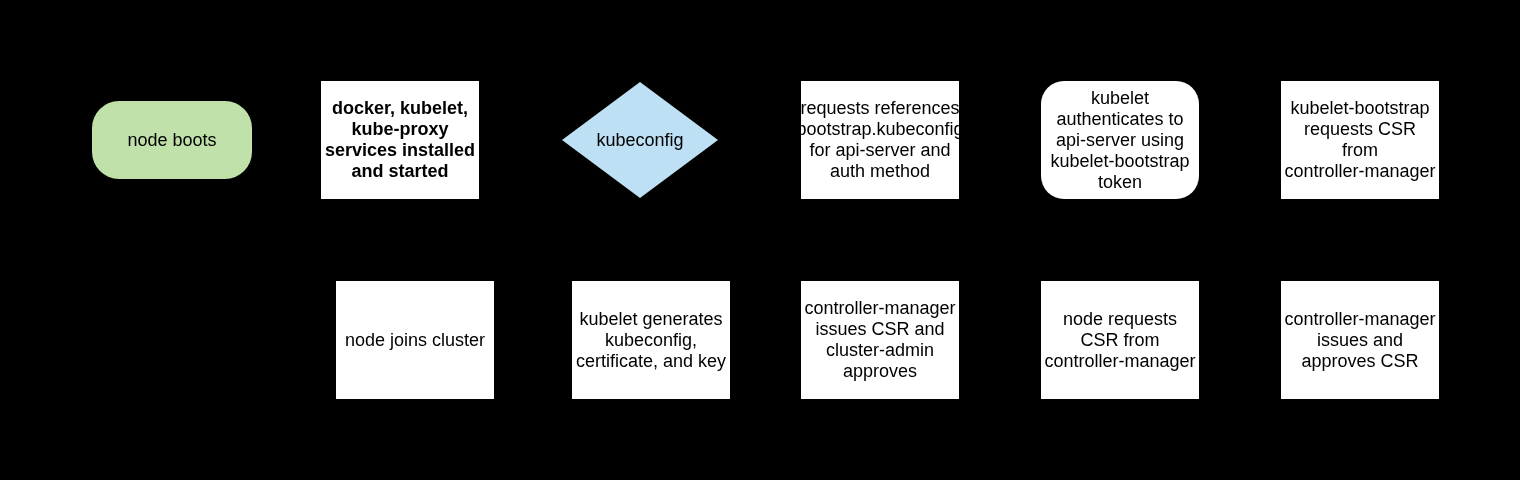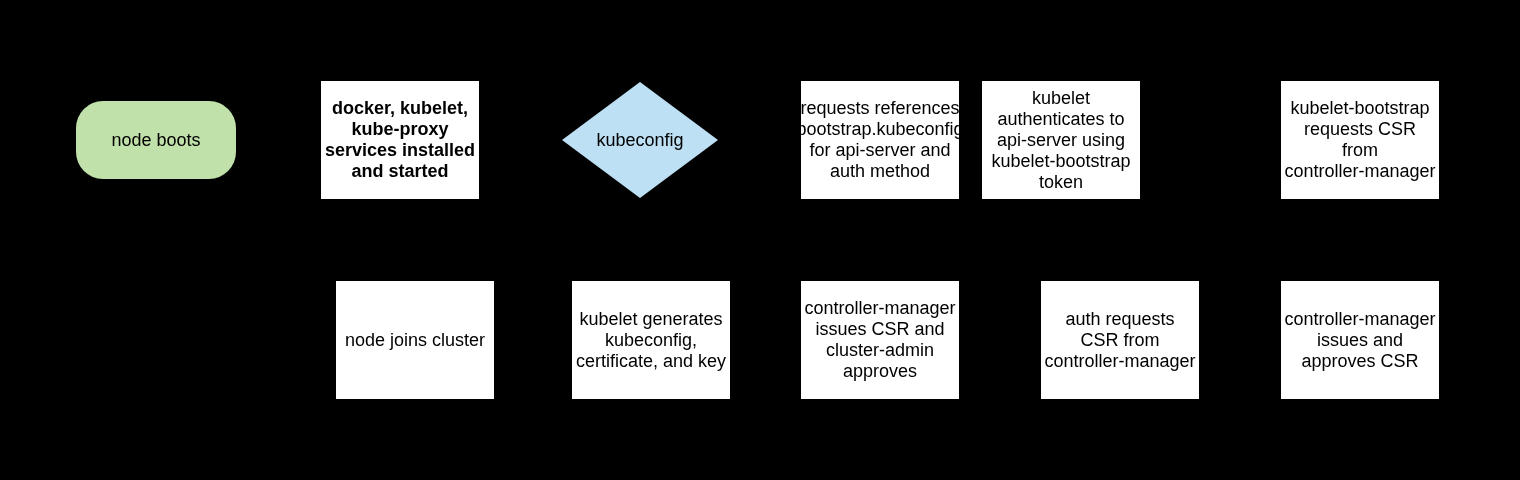--- a/index.html
+++ b/index.html
@@ -37,25 +37,25 @@
     background: #c1e1aa;
     border-radius: 27px;
   }
   .decision {
     width: 156px;
     height: 116px;
     background: #bde0f5;
     clip-path: polygon(50% 0%, 100% 50%, 50% 100%, 0% 50%);
   }
   
-  .p-r1c1 { left: 76px;   top: 101px; }
+  .p-r1c1 { left: 92px;   top: 101px; }
   .p-r1c2 { left: 321px;  top: 81px; font-weight: bold;  }
   .p-r1c3 { left: 562px;  top: 82px;  }
   .p-r1c4 { left: 801px;  top: 81px;  }
-  .p-r1c5 { left: 982px; top: 81px;  }
+  .p-r1c5 { left: 1041px; top: 81px; border-radius: 23px;  }
   .p-r1c6 { left: 1281px; top: 81px;  }
   
   .p-r2c1 { left: 80px;   top: 301px; }
   .p-r2c2 { left: 336px;  top: 281px; }
   .p-r2c3 { left: 561px;  top: 281px; margin-left: 11px; }
   .p-r2c4 { left: 801px;  top: 281px; }
   .p-r2c5 { left: 1041px; top: 281px; }
   .p-r2c6 { left: 1281px; top: 281px; }
 </style>
 </head>
@@ -93,21 +93,21 @@
 
   <div class="node process p-r2c3">kubelet generates
 kubeconfig,
 certificate, and key</div>
 
   <div class="node process p-r2c4">controller-manager
 issues CSR and
 cluster-admin
 approves</div>
 
-  <div class="node process p-r2c5">auth requests
+  <div class="node process p-r2c5">node requests
 CSR from
 controller-manager</div>
 
   <div class="node process p-r2c6">controller-manager
 issues and
 approves CSR</div>
 
 </div>
 
 </body></html>

